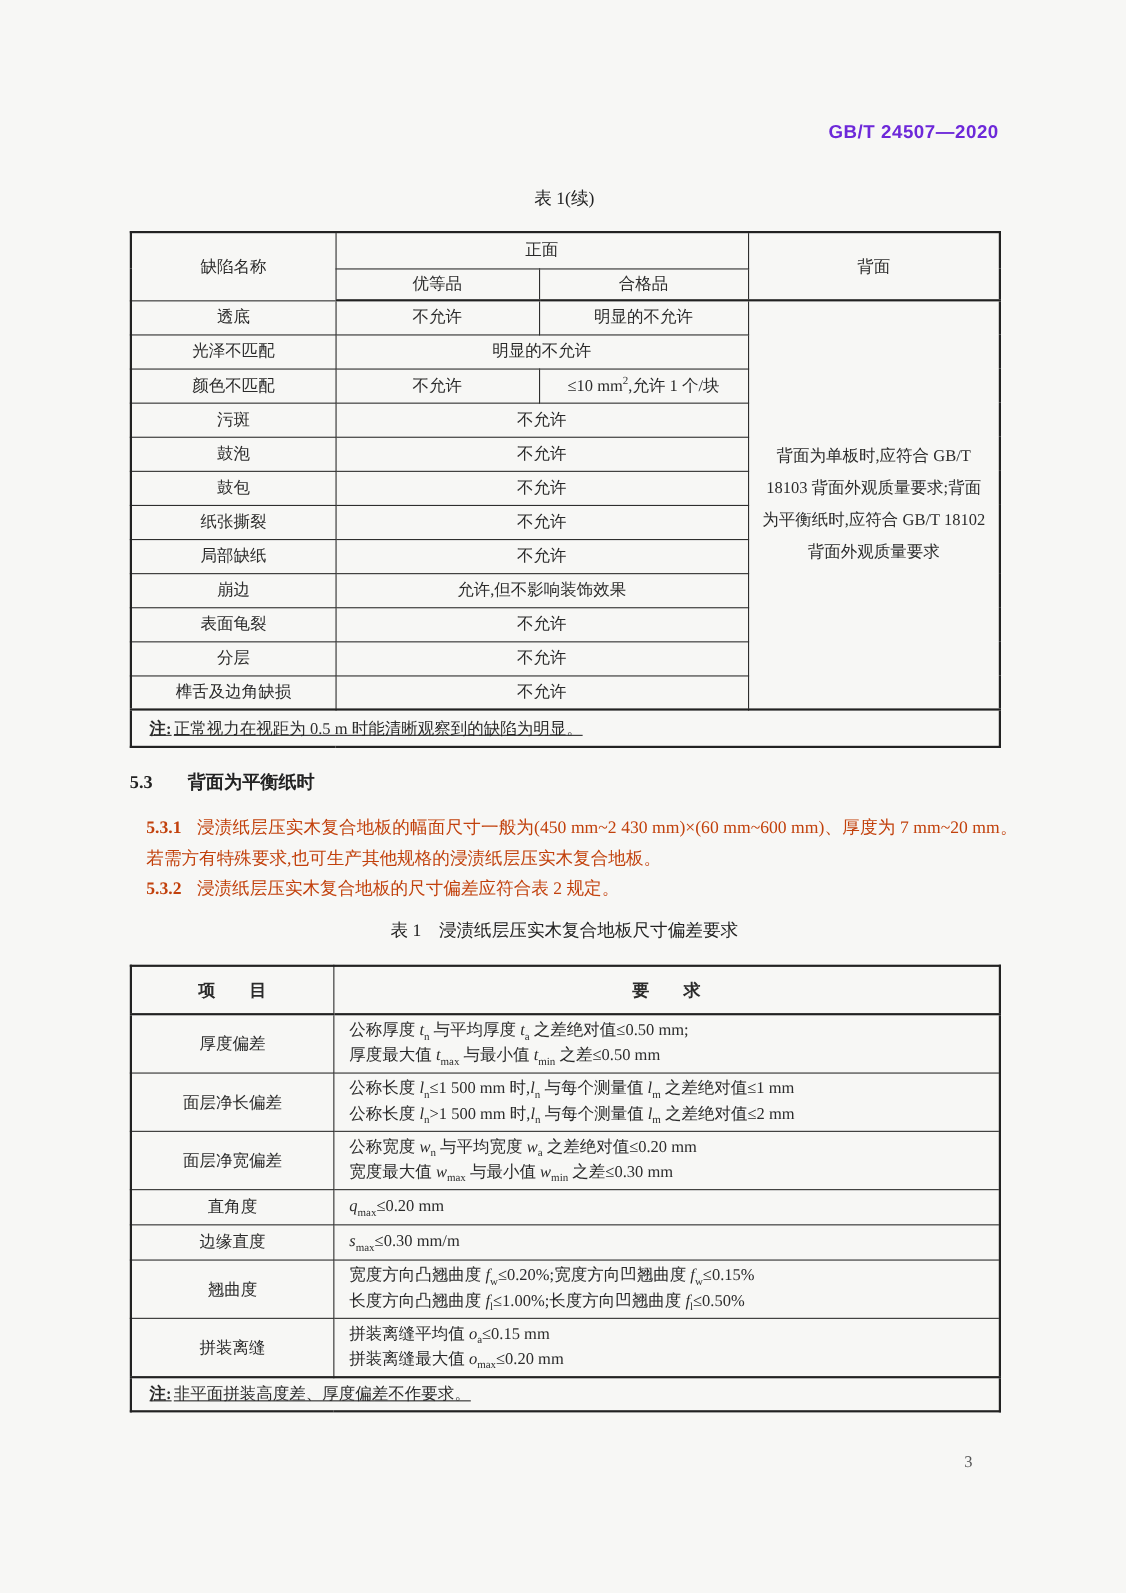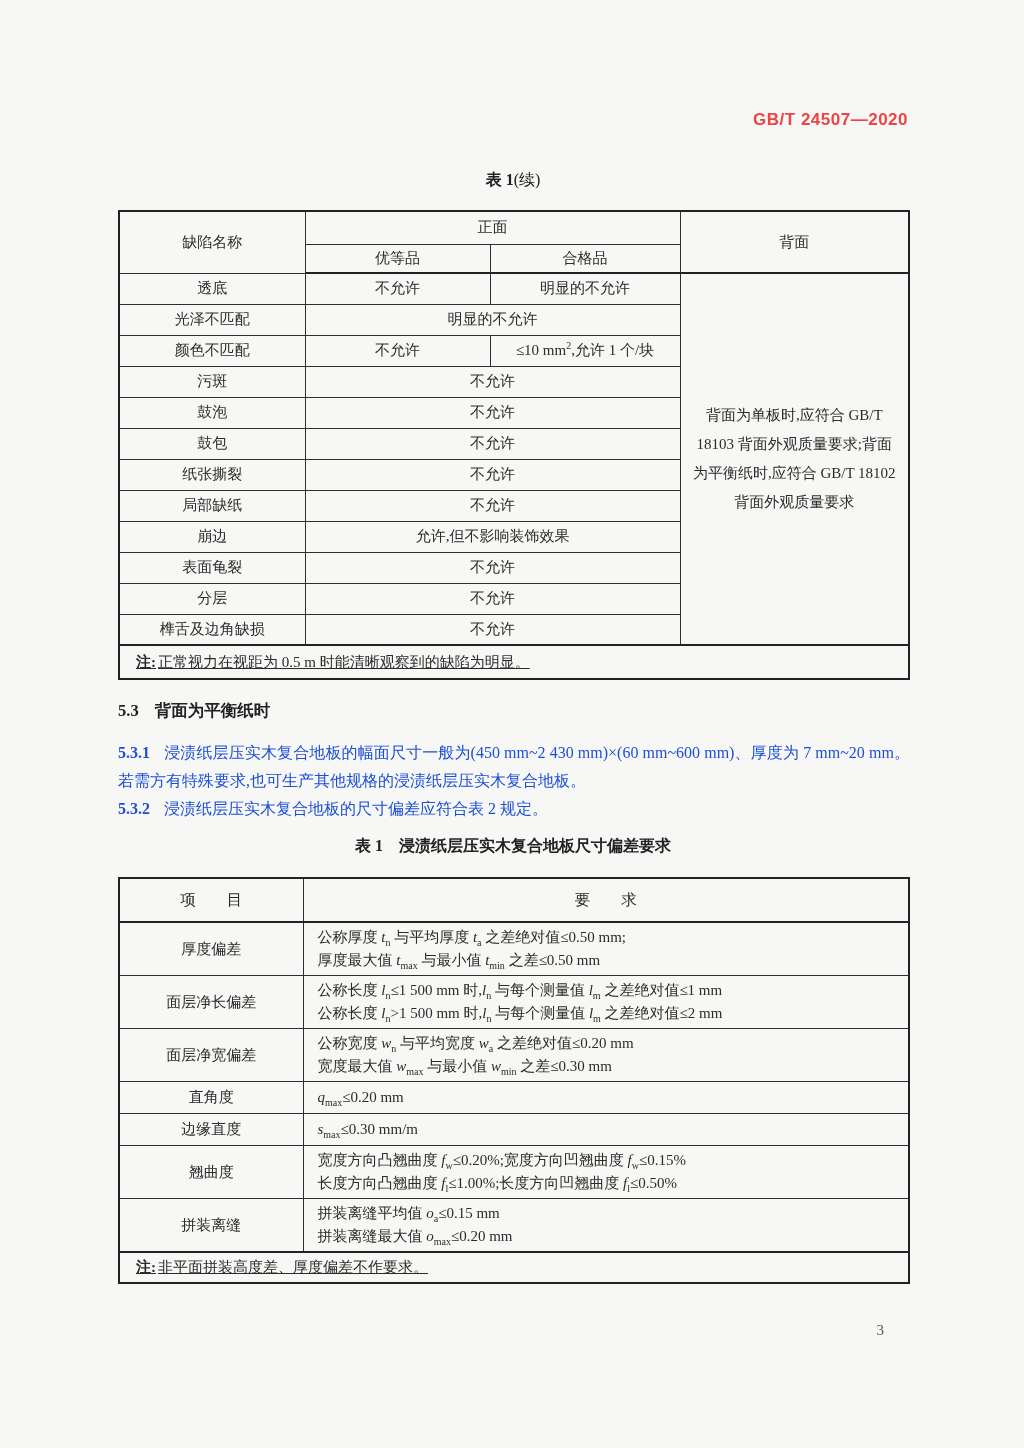--- a/index.html
+++ b/index.html
@@ -9,61 +9,61 @@
     font-family:"Liberation Serif","DejaVu Serif",serif;
     color:#2b2b2b;
     -webkit-font-smoothing:antialiased;
   }
   .page { position:relative; width:1024px; height:1448px; overflow:hidden; }
 
   .std-num {
     position:absolute; top:110px; left:118px; width:790px;
     text-align:right;
     font-family:"Liberation Sans","DejaVu Sans",sans-serif;
-    font-weight:bold; font-size:17px; letter-spacing:.5px; color:#ef4444;
+    font-weight:bold; font-size:17px; letter-spacing:.5px; color:#6d28d9;
   }
 
   .tbl-title { position:absolute; left:118px; width:790px; text-align:center; font-size:16px; color:#222; }
   .t1-title { top:170px; }
   .t2-title { top:836px; }
-  .tb { font-weight:bold; }
+  .tb { font-weight:normal; }
   .t2-text { margin-left:16px; }
 
   table { border-collapse:collapse; table-layout:fixed; position:absolute; left:118px; background:transparent; }
   td { border:1px solid #2e2e2e; font-size:15px; text-align:center; vertical-align:middle; padding:0 6px; color:#2b2b2b; }
 
   .table1 { top:210px; width:790px; border:2px solid #222; }
   .table1 .hr1 { height:33px; }
   .table1 .hr2 { height:29px; }
   .table1 .hr2 td, .table1 .hb { border-bottom:2px solid #222; }
   .table1 .dr { height:31px; }
   .back-cell { text-align:left; vertical-align:middle; padding:8px 10px; }
   .back-par { line-height:29px; font-size:15px; text-align:center; }
 
   .nr td { border-top:2px solid #222;text-decoration:underline; }
   .table1 .nr { height:34px; }
   .note-cell { text-align:left; padding-left:16px; font-size:15px; }
   .note-label { font-weight:bold; margin-right:2px; }
 
   .table2 { top:877px; width:790px; border:2px solid #222; }
-  .table2 .h2r { height:44px; }
+  .table2 .h2r { height:44px;font-weight:bold; }
   .table2 .h2r td { border-bottom:2px solid #222; font-size:15.5px; }
   .table2 .two { height:52px; }
   .table2 .one { height:32px; }
   .table2 .nr { height:31px; }
   .req { text-align:left; padding:3px 6px 3px 14px; }
   .req div { line-height:23px; }
 
   .v { font-family:"Liberation Serif","DejaVu Serif",serif; font-style:italic; }
   sub { font-size:10px; line-height:0; }
   sup { font-size:10px; line-height:0; }
 
   .sec-head { position:absolute; top:700px; left:118px; width:790px; font-weight:bold; font-size:16.5px; color:#222; }
-  .sec-head .num { margin-right:16px; }
-  .para { position:absolute; left:118px; width:792px; font-size:16px; line-height:27.5px; text-align:justify; color:#1d4ed8; }
+  .sec-head .num { margin-right:32px; }
+  .para { position:absolute; left:133px; width:792px; font-size:16px; line-height:27.5px; text-align:justify; color:#c2410c; }
   .para-1 { top:739px; }
   .para-2 { top:795px; }
   .pnum { font-weight:bold; margin-right:14px; white-space:nowrap; }
 
   .page-num { position:absolute; top:1322px; left:118px; width:766px; text-align:right; font-size:15px; color:#555; }
 </style>
 </head>
 <body>
 
 <div class="page">

